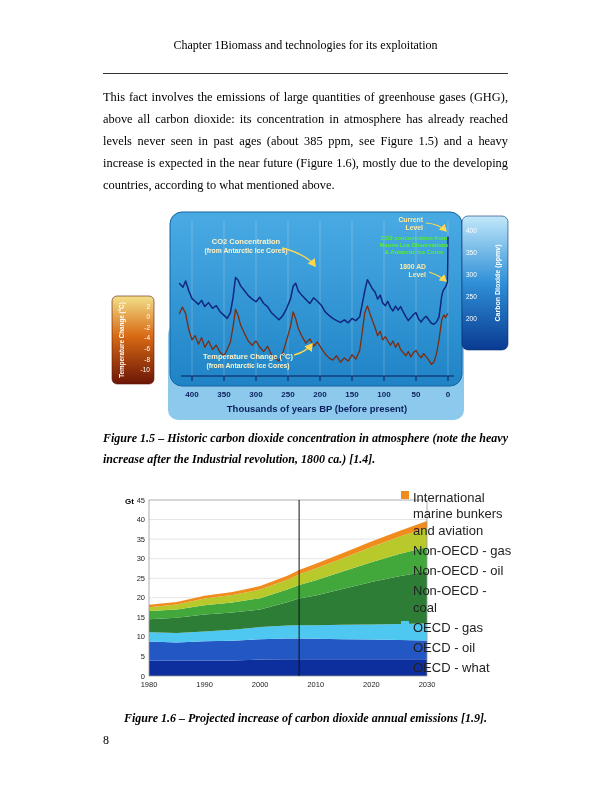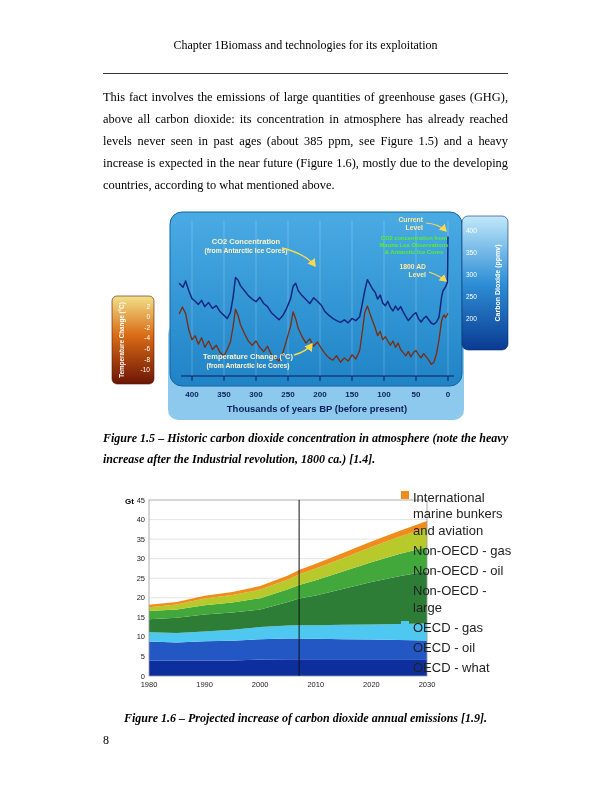--- a/index.html
+++ b/index.html
@@ -199,21 +199,21 @@
         <div class="legend-item">
           <span class="swatch" style="background: rgb(184, 201, 44);"></span>
           <span>Non-OECD - gas</span>
         </div>
         <div class="legend-item">
           <span class="swatch" style="background: rgb(67, 168, 60);"></span>
           <span>Non-OECD - oil</span>
         </div>
         <div class="legend-item">
           <span class="swatch" style="background: rgb(46, 125, 54);"></span>
-          <span>Non-OECD - large</span>
+          <span>Non-OECD - coal</span>
         </div>
         <div class="legend-item">
           <span class="swatch" style="background: rgb(78, 200, 240);"></span>
           <span>OECD - gas</span>
         </div>
         <div class="legend-item">
           <span class="swatch" style="background: rgb(34, 87, 196);"></span>
           <span>OECD - oil</span>
         </div>
         <div class="legend-item">

